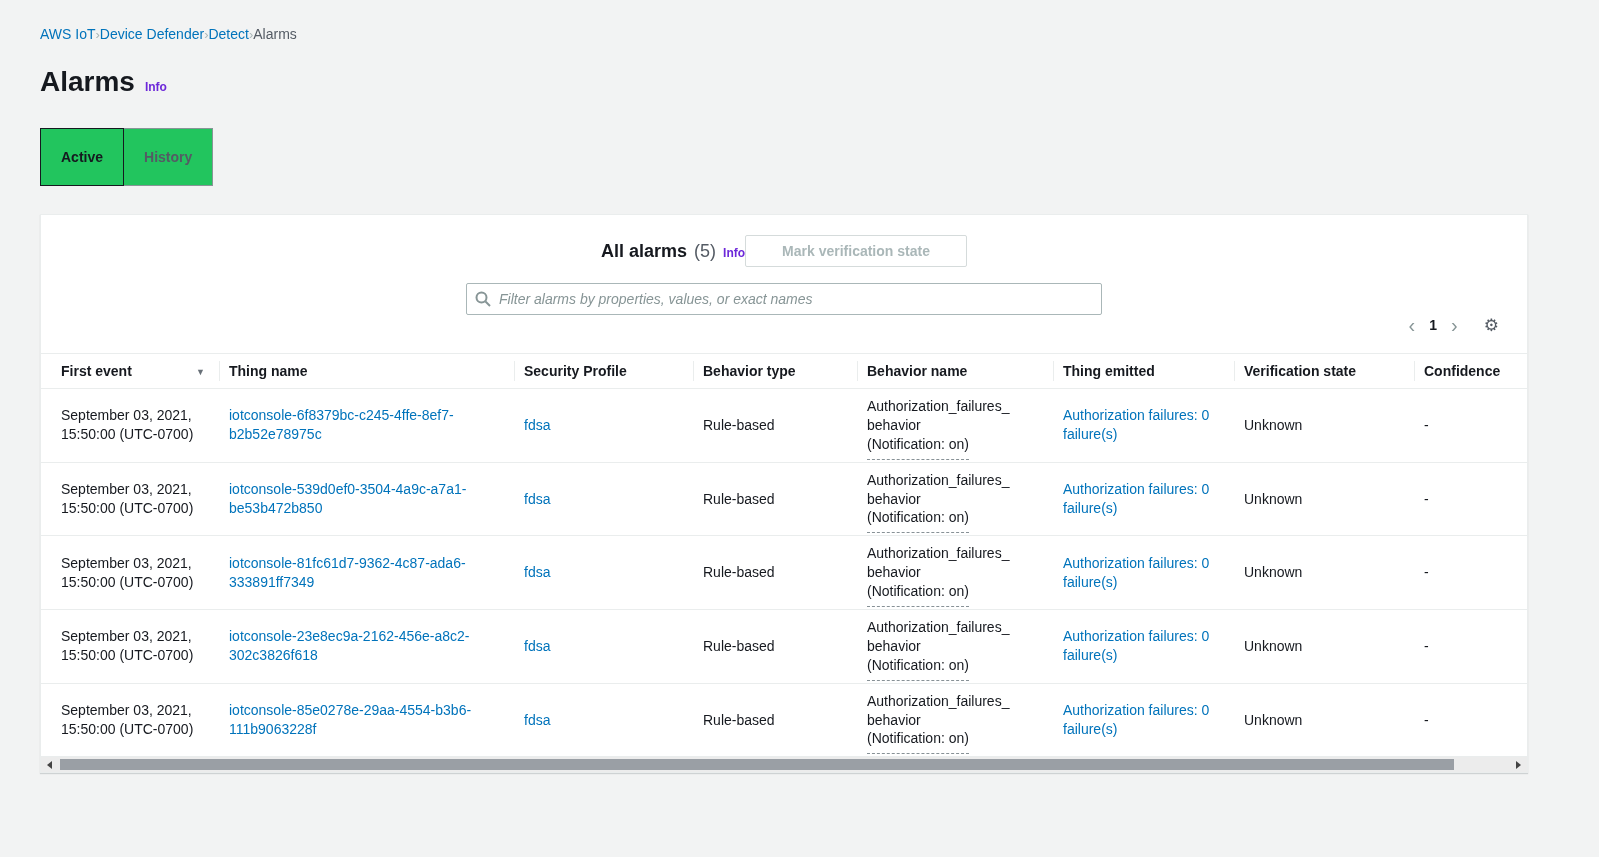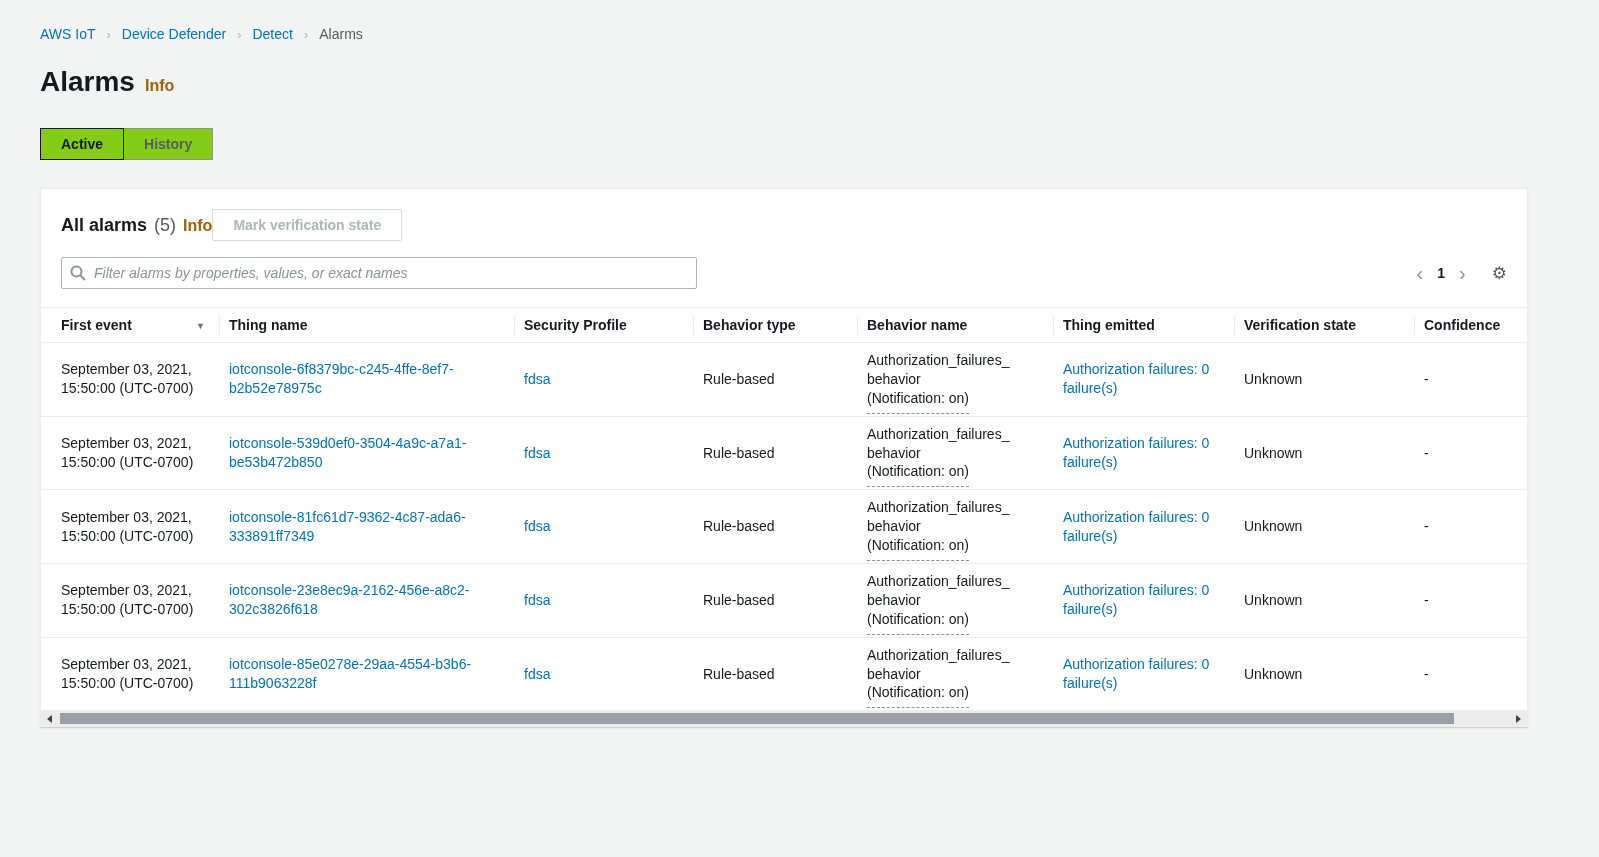--- a/index.html
+++ b/index.html
@@ -7,55 +7,55 @@
   body {
     background:#f2f3f3;
     font-family:"Liberation Sans","DejaVu Sans",sans-serif;
     font-size:14px;
     color:#16191f;
   }
   a { text-decoration:none; }
   .content { width:1488px; margin-left:40px; padding-top:26px; }
 
   
-  .breadcrumb { display:flex; align-items:center; gap:11px; font-size:14px; margin-bottom:24px;text-align:right; }
+  .breadcrumb { display:flex; align-items:center; font-size:14px; margin-bottom:24px;text-align:right; }
   .breadcrumb a { color:#0073bb; }
   .breadcrumb .sep { color:#aab7b8; font-size:13px; }
   .breadcrumb .current { color:#545b64; }
 
   
   .page-title-row { display:flex; align-items:baseline; gap:10px; margin-bottom:30px; }
   .page-title { font-size:28px; font-weight:700; color:#16191f; }
-  .info-link { color:#a16207; font-size:16px; font-weight:700; }
+  .info-link { color:#6d28d9; font-size:12px; font-weight:700; }
 
   
   .tabs { display:flex; margin-bottom:28px; }
   .tab {
-    background:#84cc16; border:1px solid #879596; color:#545b64;
-    font-weight:700; font-size:14px; padding:7px 20px; cursor:pointer;
+    background:#22c55e; border:1px solid #879596; color:#545b64;
+    font-weight:700; font-size:14px; padding:20px 20px; cursor:pointer;
     font-family:inherit;
   }
   .tab + .tab { margin-left:-1px; }
   .tab.active { border:1px solid #16191f; color:#16191f; position:relative; z-index:1; }
 
   
   .card { background:#fff; border:1px solid #eaeded; box-shadow:0 1px 1px 0 rgba(0,28,36,.15); }
-  .card-header { display:flex; align-items:center; justify-content:flex-start; padding:20px 20px 16px; }
+  .card-header { display:flex; align-items:center; justify-content:center; padding:20px 20px 16px; }
   .card-title { display:flex; align-items:baseline; gap:7px; }
   .card-title .t { font-size:18px; font-weight:700; }
   .card-title .count { font-size:18px; font-weight:400; color:#545b64; }
   .card-actions { display:flex; gap:10px; }
   .btn {
     background:#fff; border:1px solid #d5dbdb; color:#aab7b8;
-    font-weight:700; font-size:14px; padding:0 20px; height:32px;
+    font-weight:700; font-size:14px; padding:0 36px; height:32px;
     border-radius:2px; font-family:inherit; cursor:default;
   }
 
   
-  .toolbar { display:flex; align-items:center; padding:0 20px 18px; }
+  .toolbar { display:flex; align-items:center; padding:0 28px 18px;flex-direction:column; }
   .search-box { position:relative; width:636px; }
   .search-box input {
     width:100%; height:32px; border:1px solid #aab7b8; border-radius:2px;
     padding:0 10px 0 32px; font-size:14px; font-family:inherit; color:#16191f;
   }
   .search-box input::placeholder { color:#879596; font-style:italic; }
   .search-icon { position:absolute; left:9px; top:8px; line-height:0; }
   .toolbar-right { margin-left:auto; display:flex; align-items:center; }
   .pg-chevron { color:#879596; font-size:20px; line-height:1; padding:0 8px; cursor:pointer; background:none; border:none; font-family:inherit; }
   .pg-num { font-weight:700; font-size:14px; color:#16191f; padding:0 6px; }

